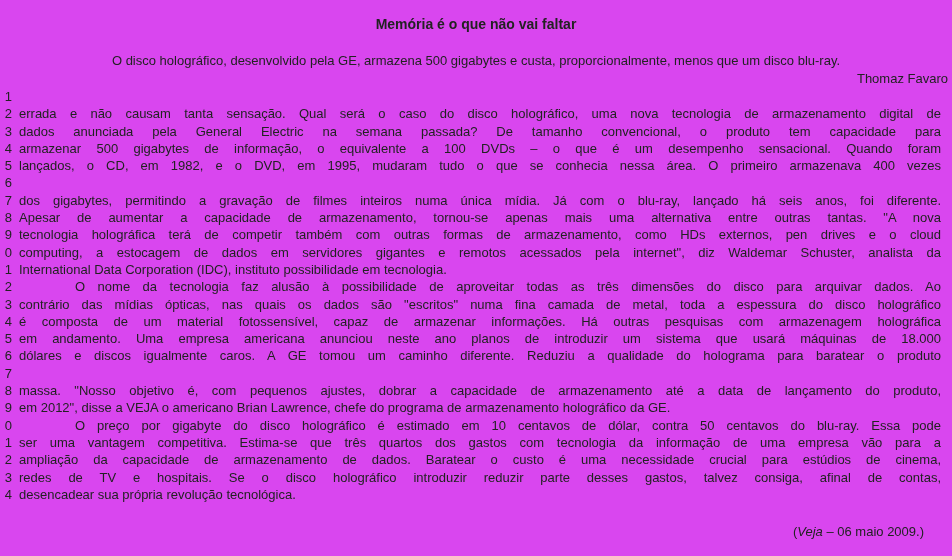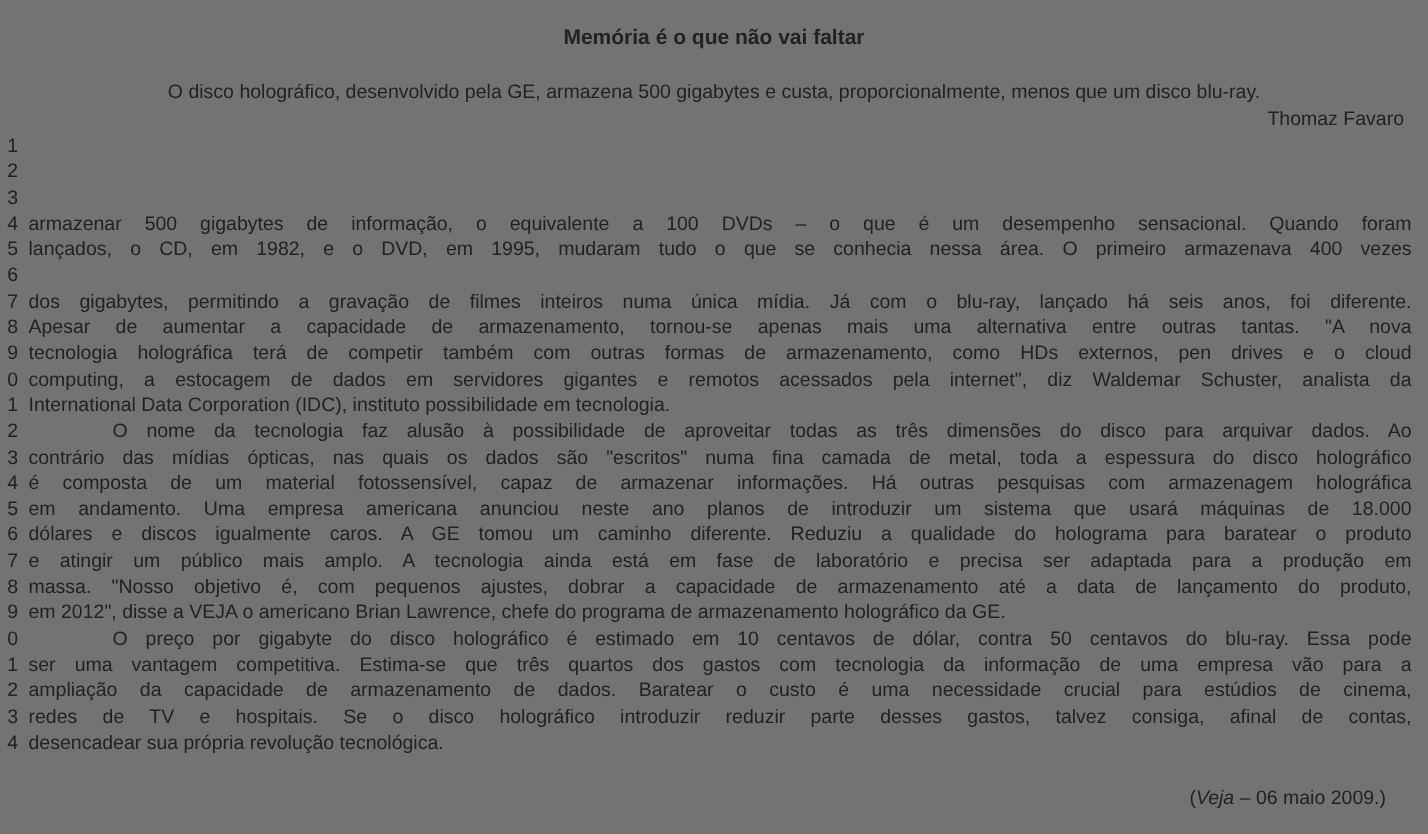--- a/index.html
+++ b/index.html
@@ -1,20 +1,20 @@
 <!DOCTYPE html>
 <html><head>
 <meta charset="utf-8">
 <style>
   html, body { margin: 0; padding: 0; background: #ffffff; }
   .page {
     position: relative;
     width: 952px;
     height: 556px;
-    background: #737373;
+    background: #d946ef;
     font-family: "Liberation Sans", sans-serif;
     font-size: 13px;
     color: #222222;
     overflow: hidden;
   }
   .title {
     position: absolute;
     top: 16px; left: 0;
     width: 100%;
     text-align: center;
@@ -26,21 +26,21 @@
     top: 53px; left: 0;
     width: 100%;
     text-align: center;
     font-size: 13px;
   }
   .byline {
     position: absolute;
     top: 71px; left: 0;
     width: 100%;
     box-sizing: border-box;
-    padding-right: 16px;
+    padding-right: 4px;
     text-align: right;
     font-size: 13px;
   }
   .text-body {
     position: absolute;
     top: 88px; left: 0;
     width: 100%;
   }
   .line {
     position: relative;
@@ -76,36 +76,36 @@
 </style>
 </head>
 <body>
 
 <div class="page">
   <div class="title">Memória é o que não vai faltar</div>
   <div class="subtitle">O disco holográfico, desenvolvido pela GE, armazena 500 gigabytes e custa, proporcionalmente, menos que um disco blu-ray.</div>
   <div class="byline">Thomaz Favaro</div>
   <div class="text-body">
       <div class="line indent"><span class="num">1</span></div>
-      <div class="line"><span class="num">2</span></div>
-      <div class="line"><span class="num">3</span></div>
+      <div class="line"><span class="num">2</span><span>errada e não causam tanta sensação. Qual será o caso do disco holográfico, uma nova tecnologia de armazenamento digital de</span></div>
+      <div class="line"><span class="num">3</span><span>dados anunciada pela General Electric na semana passada? De tamanho convencional, o produto tem capacidade para</span></div>
       <div class="line"><span class="num">4</span><span>armazenar 500 gigabytes de informação, o equivalente a 100 DVDs – o que é um desempenho sensacional. Quando foram</span></div>
       <div class="line"><span class="num">5</span><span>lançados, o CD, em 1982, e o DVD, em 1995, mudaram tudo o que se conhecia nessa área. O primeiro armazenava 400 vezes</span></div>
       <div class="line"><span class="num">6</span></div>
       <div class="line"><span class="num">7</span><span>dos gigabytes, permitindo a gravação de filmes inteiros numa única mídia. Já com o blu-ray, lançado há seis anos, foi diferente.</span></div>
       <div class="line"><span class="num">8</span><span>Apesar de aumentar a capacidade de armazenamento, tornou-se apenas mais uma alternativa entre outras tantas. "A nova</span></div>
       <div class="line"><span class="num">9</span><span>tecnologia holográfica terá de competir também com outras formas de armazenamento, como HDs externos, pen drives e o cloud</span></div>
       <div class="line"><span class="num">0</span><span>computing, a estocagem de dados em servidores gigantes e remotos acessados pela internet", diz Waldemar Schuster, analista da</span></div>
       <div class="line flush"><span class="num">1</span><span>International Data Corporation (IDC), instituto possibilidade em tecnologia.</span></div>
       <div class="line indent"><span class="num">2</span><span>O nome da tecnologia faz alusão à possibilidade de aproveitar todas as três dimensões do disco para arquivar dados. Ao</span></div>
       <div class="line"><span class="num">3</span><span>contrário das mídias ópticas, nas quais os dados são "escritos" numa fina camada de metal, toda a espessura do disco holográfico</span></div>
       <div class="line"><span class="num">4</span><span>é composta de um material fotossensível, capaz de armazenar informações. Há outras pesquisas com armazenagem holográfica</span></div>
       <div class="line"><span class="num">5</span><span>em andamento. Uma empresa americana anunciou neste ano planos de introduzir um sistema que usará máquinas de 18.000</span></div>
       <div class="line"><span class="num">6</span><span>dólares e discos igualmente caros. A GE tomou um caminho diferente. Reduziu a qualidade do holograma para baratear o produto</span></div>
-      <div class="line"><span class="num">7</span><span>e atingir um público mais amplo. A tecnologia ainda está em fase de laboratório e precisa ser adaptada para a produção em</span></div>
+      <div class="line"><span class="num">7</span></div>
       <div class="line"><span class="num">8</span><span>massa. "Nosso objetivo é, com pequenos ajustes, dobrar a capacidade de armazenamento até a data de lançamento do produto,</span></div>
       <div class="line flush"><span class="num">9</span><span>em 2012", disse a VEJA o americano Brian Lawrence, chefe do programa de armazenamento holográfico da GE.</span></div>
       <div class="line indent"><span class="num">0</span><span>O preço por gigabyte do disco holográfico é estimado em 10 centavos de dólar, contra 50 centavos do blu-ray. Essa pode</span></div>
       <div class="line"><span class="num">1</span><span>ser uma vantagem competitiva. Estima-se que três quartos dos gastos com tecnologia da informação de uma empresa vão para a</span></div>
       <div class="line"><span class="num">2</span><span>ampliação da capacidade de armazenamento de dados. Baratear o custo é uma necessidade crucial para estúdios de cinema,</span></div>
       <div class="line"><span class="num">3</span><span>redes de TV e hospitais. Se o disco holográfico introduzir reduzir parte desses gastos, talvez consiga, afinal de contas,</span></div>
       <div class="line flush"><span class="num">4</span><span>desencadear sua própria revolução tecnológica.</span></div>
     </div>
   <div class="citation"><span>(</span><span class="journal">Veja</span><span> – 06 maio 2009.)</span></div>
 </div>

